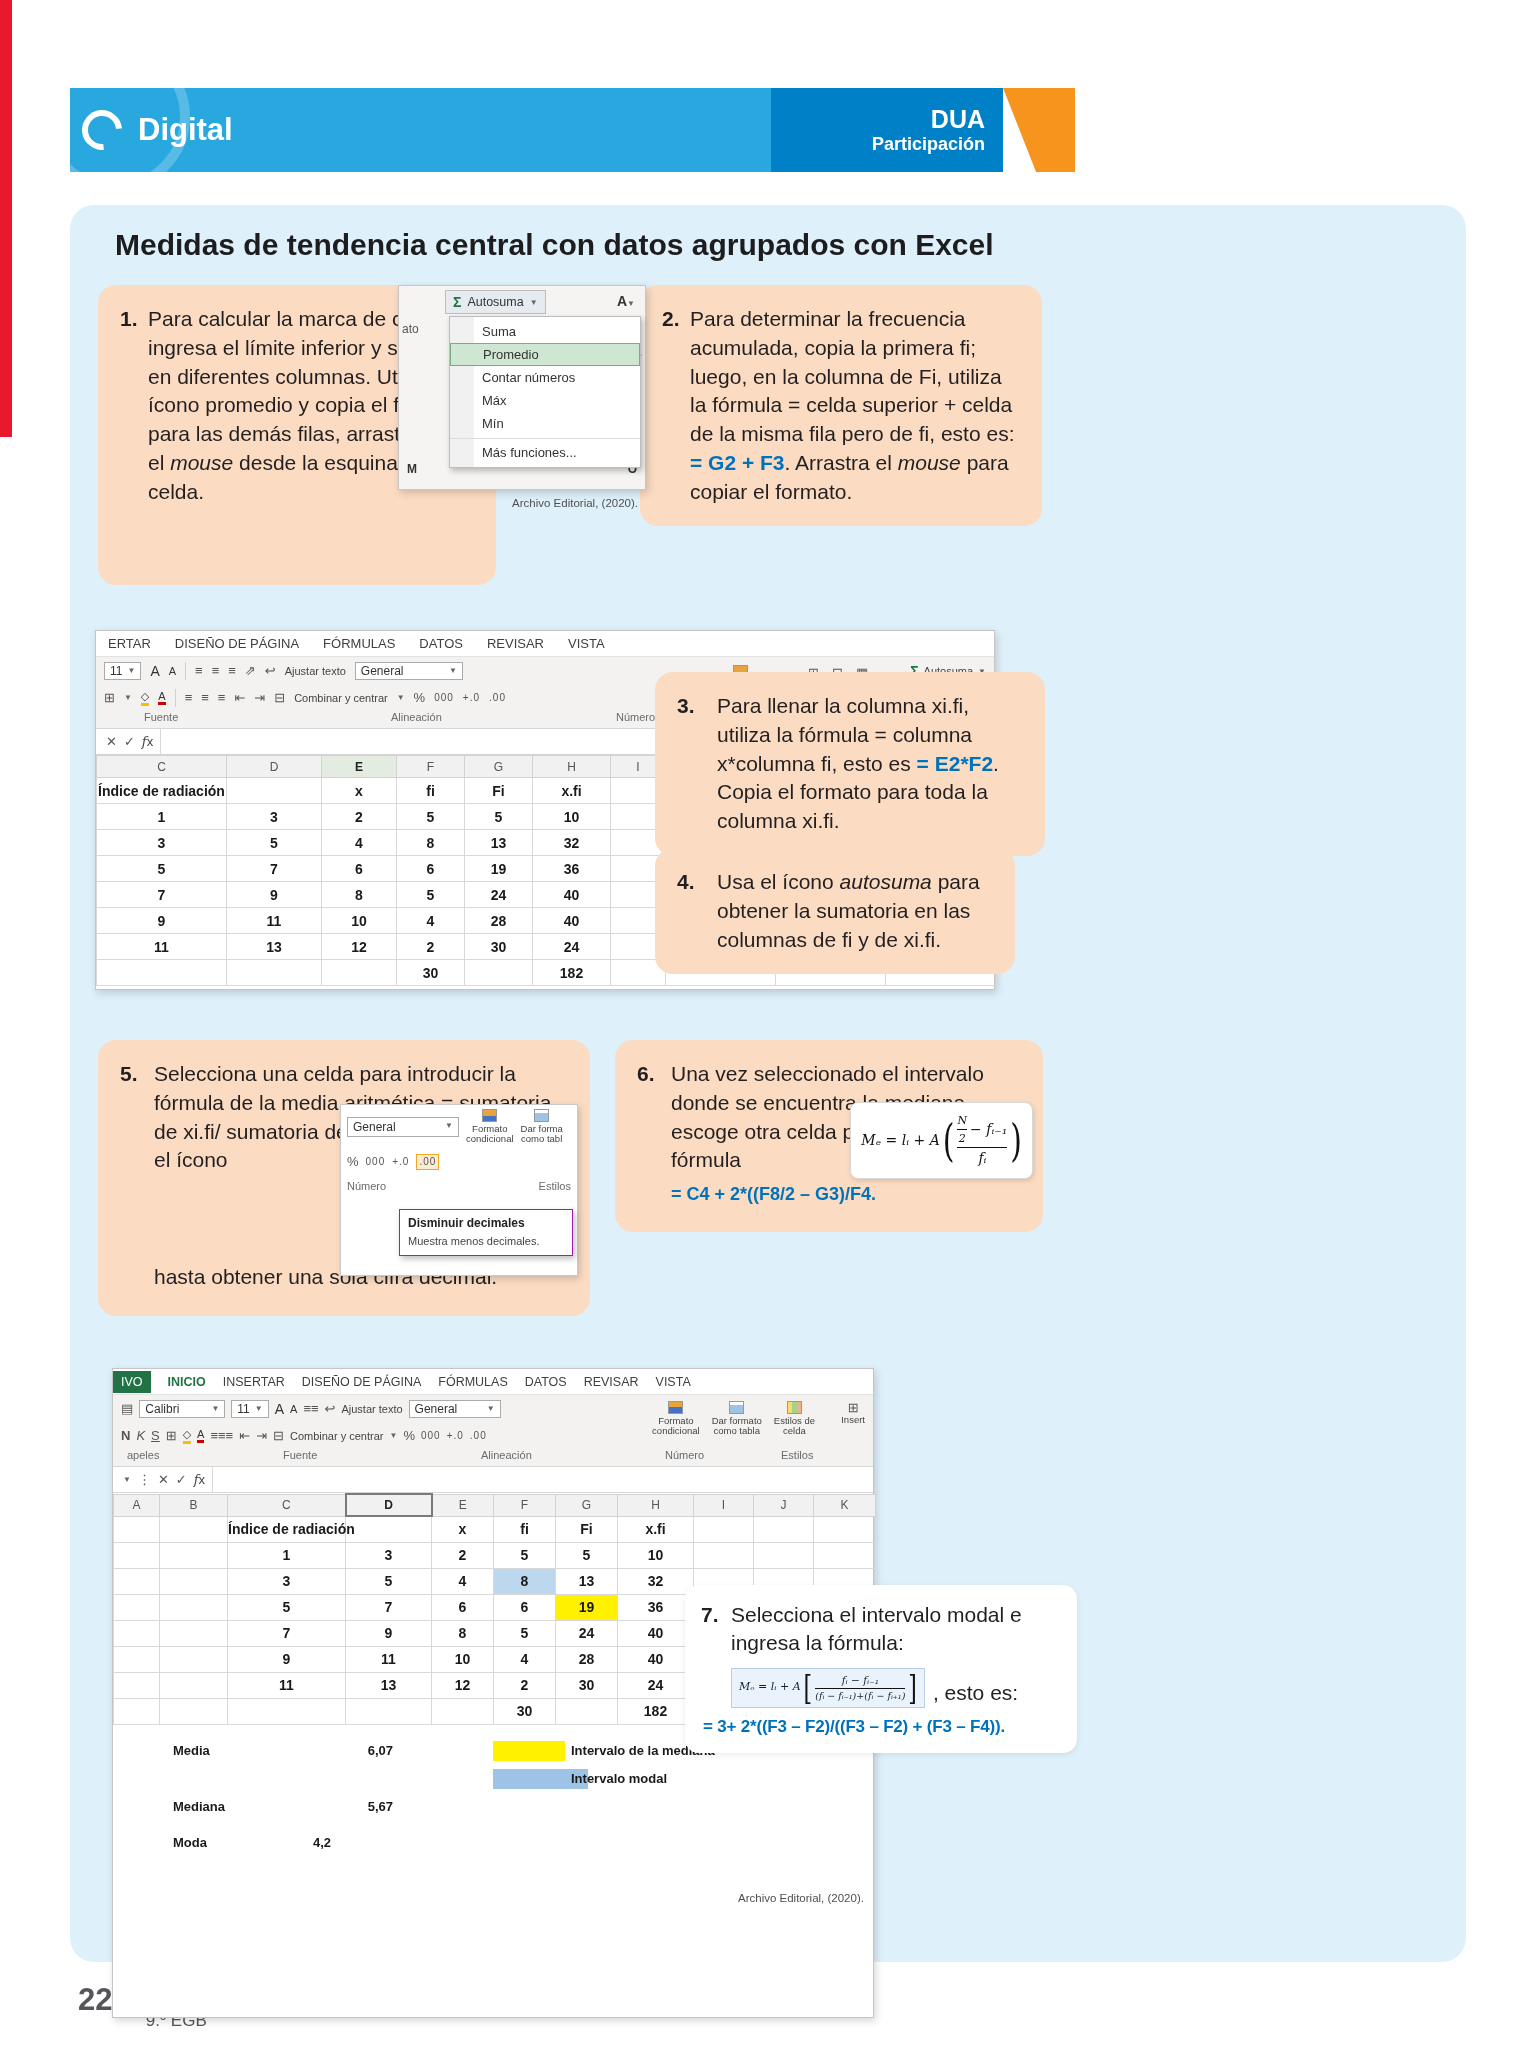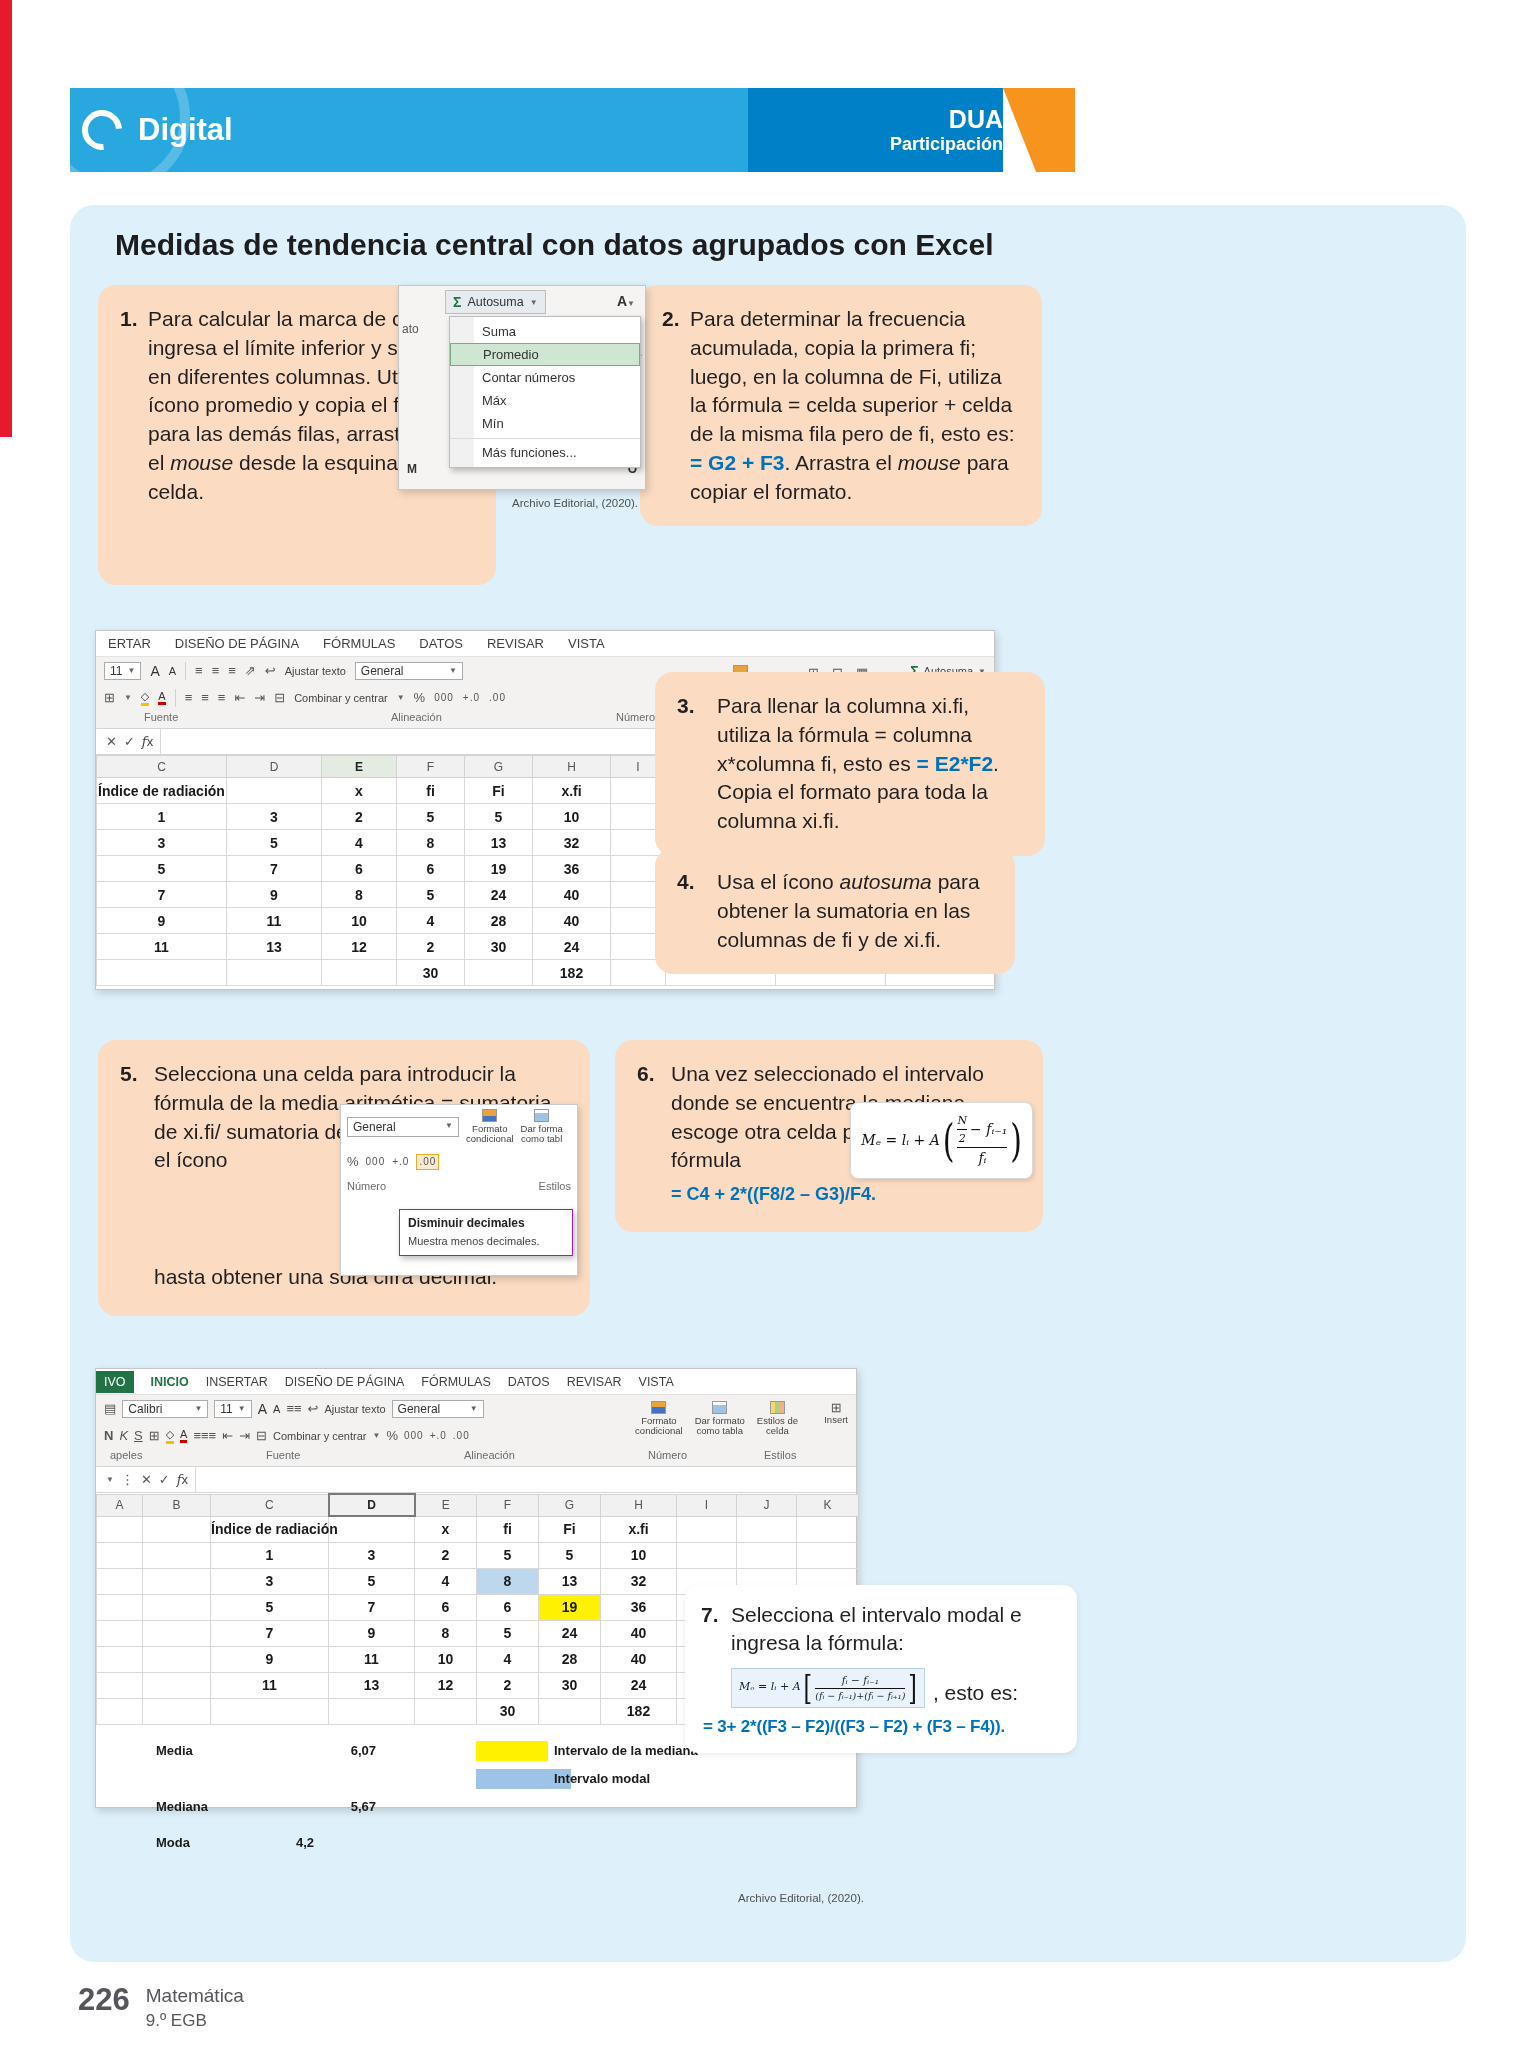--- a/index.html
+++ b/index.html
@@ -6,21 +6,21 @@
   body{width:1536px;height:2048px;position:relative;background:#fff;overflow:hidden;
        font-family:"Liberation Sans",sans-serif;color:#231f20}
 
   
   #red-strip{position:absolute;left:0;top:0;width:12px;height:437px;background:#E8192C}
   #banner{position:absolute;left:70px;top:88px;width:1005px;height:84px;display:flex;z-index:3}
   #banner-left{flex:1;background:#29A8E0;display:flex;align-items:center;gap:16px;padding-left:12px;position:relative;overflow:hidden}
   #banner-left::after{content:"";position:absolute;left:-30px;top:-46px;width:130px;height:130px;border:10px solid rgba(255,255,255,.22);border-radius:50%}
   .c-logo{width:40px;height:40px;border:6px solid #fff;border-right-color:transparent;border-radius:50%;transform:rotate(40deg)}
   #brand{color:#fff;font-size:31px;font-weight:bold}
-  #banner-right{width:255px;background:#0080C6;color:#fff;display:flex;flex-direction:column;justify-content:center;align-items:flex-end;}
+  #banner-right{width:232px;background:#0080C6;color:#fff;display:flex;flex-direction:column;justify-content:center;align-items:flex-end;padding-right:18px}
   #dua{font-size:25px;font-weight:bold}
   #dua-sub{font-size:18px;font-weight:bold}
   #banner-cap{width:72px;background:#F7941E;clip-path:polygon(0 0,100% 0,100% 100%,46% 100%)}
 
   
   #panel{position:absolute;left:70px;top:205px;width:1396px;height:1757px;background:#DEF0F9;border-radius:24px;z-index:0}
   #page-title{position:absolute;left:115px;top:228px;font-size:30px;font-weight:bold;color:#1d1d1f;z-index:2}
 
   
   .step{position:absolute;background:#FBDCC3;border-radius:18px;padding:20px 22px;font-size:21px;line-height:1.37;color:#231f20;z-index:2}
@@ -432,21 +432,21 @@
         </span>
         <span>− fᵢ₋₁</span>
       </span>
       <span class="vbar"></span>
       <span>fᵢ</span>
     </span>
     <span class="paren">)</span>
   </div>
 </div>
 
-<div class="sheetwrap" id="excel2" style="left:95px;top:1368px;width:762px;height:440px">
+<div class="sheetwrap" id="excel2" style="left:112px;top:1368px;width:762px;height:650px">
   <div class="tabs">
       <span class="tab">IVO</span>
       <span class="tab">INICIO</span>
       <span class="tab">INSERTAR</span>
       <span class="tab">DISEÑO DE PÁGINA</span>
       <span class="tab">FÓRMULAS</span>
       <span class="tab">DATOS</span>
       <span class="tab">REVISAR</span>
       <span class="tab">VISTA</span>
     </div>

